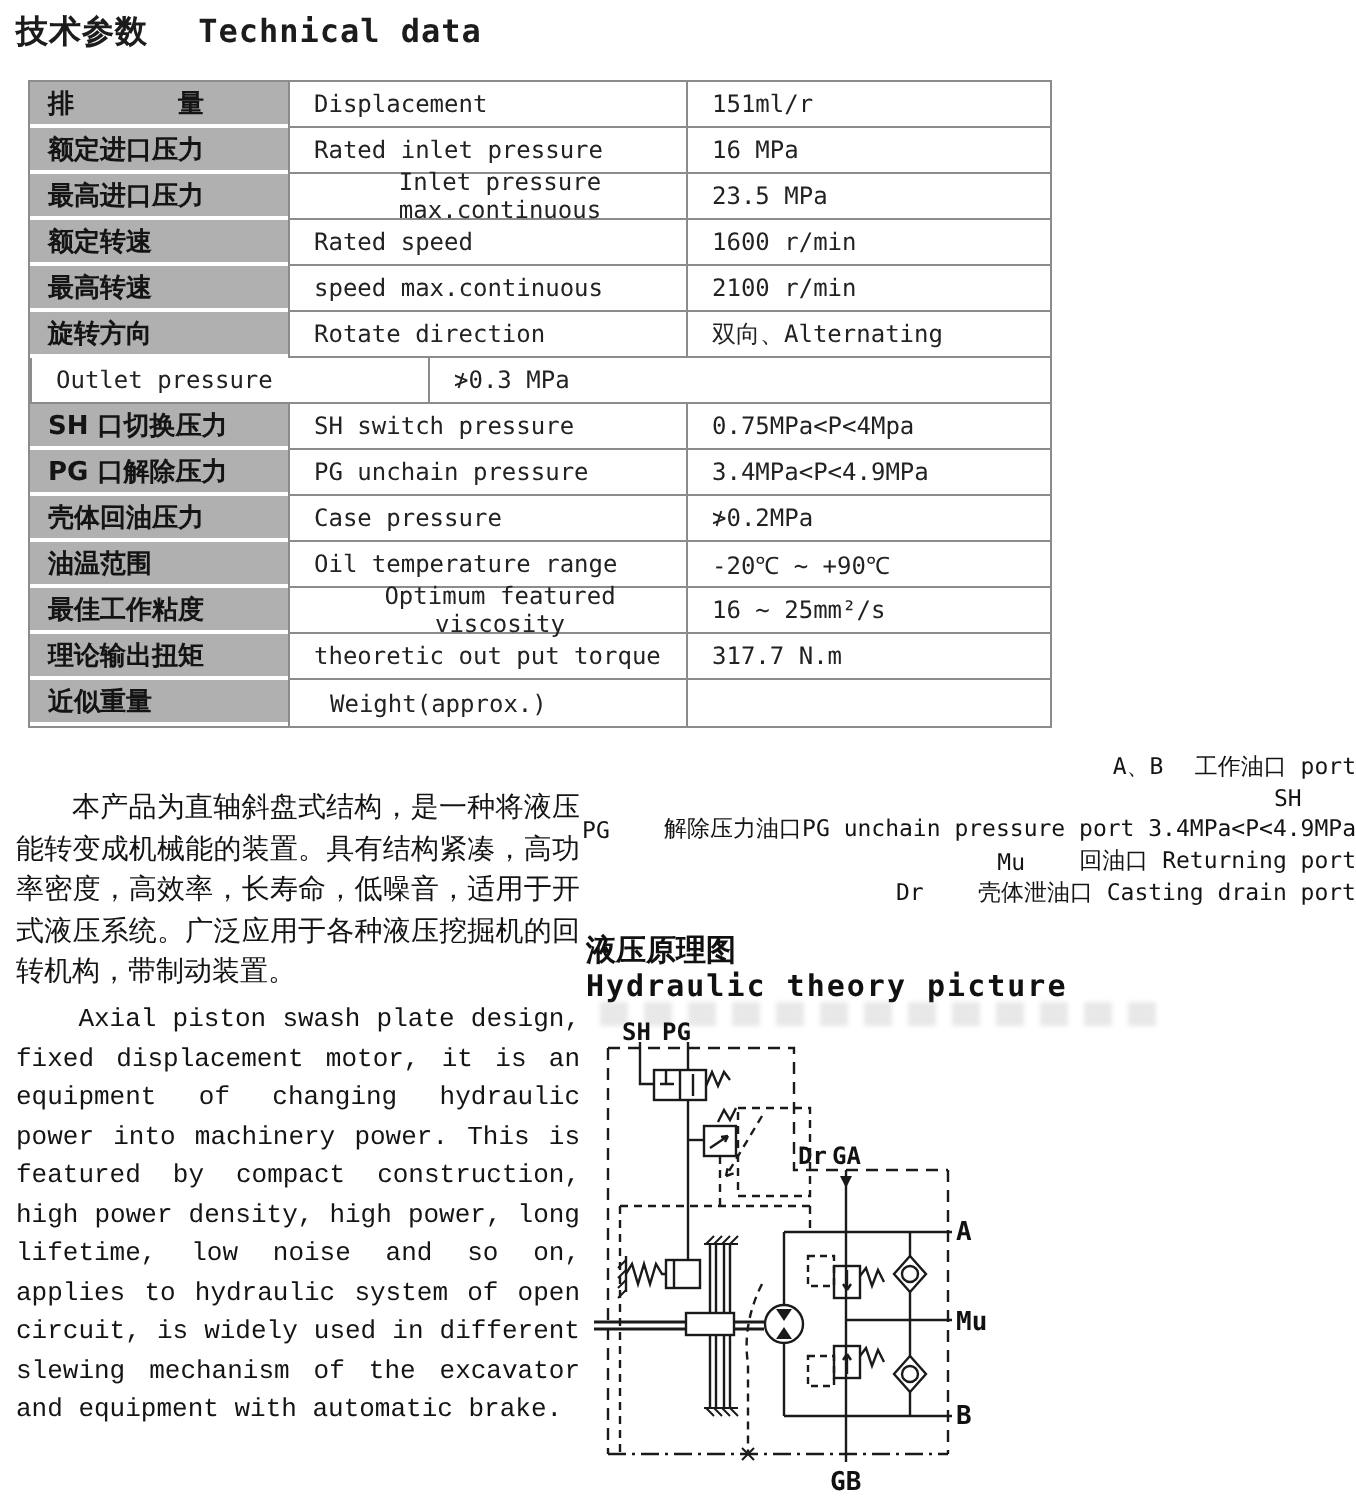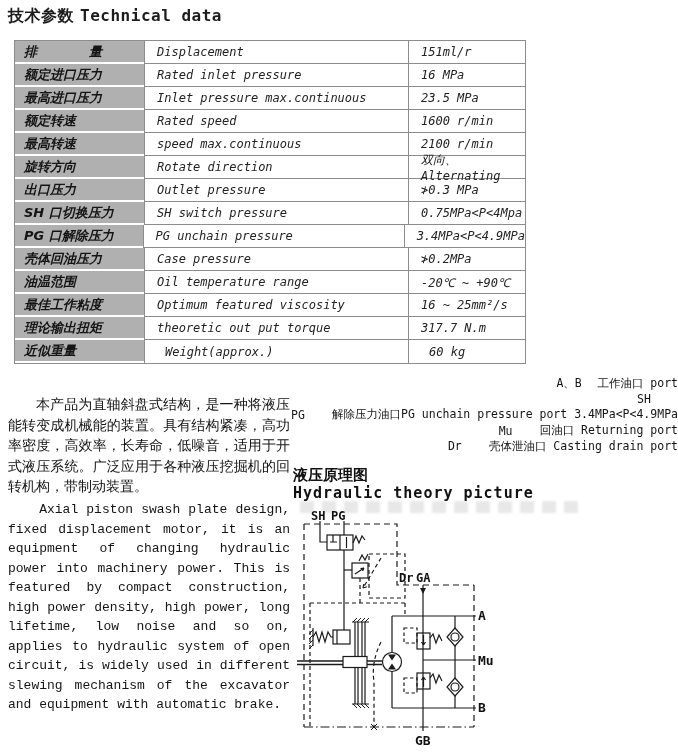--- a/index.html
+++ b/index.html
@@ -3,27 +3,27 @@
 <meta charset="utf-8">
 <style>
   html,body{margin:0;padding:0;}
   body{
     width:678px;height:754px;overflow:hidden;background:#ffffff;position:relative;
     font-family:"DejaVu Sans","Liberation Sans",sans-serif;color:#1c1c1c;
   }
   .abs{position:absolute;}
   
   .page-title{left:8px;top:6px;font-size:16px;font-weight:bold;letter-spacing:.5px;}
-  .page-title .en{font-family:"DejaVu Sans Mono",monospace;font-weight:bold;}
+  .page-title .en{font-family:"DejaVu Sans Mono",monospace;font-weight:bold;margin-left:19px;}
   
   .spec-table{left:14px;top:40px;width:510px;border:1px solid #8c8c8c;background:#fff;}
-  .trow{display:flex;height:23px;font-style:italic;}
+  .trow{display:flex;height:23px;}
   .c1{width:129px;background:#b0b0b0;border-bottom:2px solid #ffffff;box-sizing:border-box;
       display:flex;align-items:center;padding-left:9px;font-size:13px;font-weight:bold;color:#141414;}
-  .c2{width:265px;border-left:1px solid #8c8c8c;border-right:1px solid #8c8c8c;border-bottom:1px solid #8c8c8c;
+  .c2{width:200px;border-left:1px solid #8c8c8c;border-right:1px solid #8c8c8c;border-bottom:1px solid #8c8c8c;
       box-sizing:border-box;display:flex;align-items:center;padding-left:12px;
       font-family:"DejaVu Sans Mono",monospace;font-size:12px;color:#222;text-align:center;}
   .c3{flex:1;border-bottom:1px solid #8c8c8c;box-sizing:border-box;display:flex;align-items:center;
       padding-left:12px;font-family:"DejaVu Sans Mono",monospace;font-size:12px;color:#222;}
   .trow:last-child .c2,.trow:last-child .c3{border-bottom:none;padding-left:20px;}
   
   .desc-zh{left:8px;top:394px;width:282px;font-size:14px;line-height:20.5px;text-align:justify;
            text-indent:2em;color:#141414;}
   .desc-en{left:8px;top:500px;width:282px;font-family:Liberation Mono, monospace;font-size:13px;
            line-height:19.5px;text-align:justify;text-indent:4ch;color:#141414;}
@@ -76,21 +76,20 @@
       <div class="c1">最高转速</div>
       <div class="c2">speed max.continuous</div>
       <div class="c3">2100 r/min</div>
     </div>
   <div class="trow">
       <div class="c1">旋转方向</div>
       <div class="c2">Rotate direction</div>
       <div class="c3">双向、Alternating</div>
     </div>
   <div class="trow">
-      <div class="c1">出口压力</div>
       <div class="c2">Outlet pressure</div>
       <div class="c3">≯0.3 MPa</div>
     </div>
   <div class="trow">
       <div class="c1">SH 口切换压力</div>
       <div class="c2">SH switch pressure</div>
       <div class="c3">0.75MPa&lt;P&lt;4Mpa</div>
     </div>
   <div class="trow">
       <div class="c1">PG 口解除压力</div>
@@ -113,21 +112,20 @@
       <div class="c3">16 ~ 25mm²/s</div>
     </div>
   <div class="trow">
       <div class="c1">理论输出扭矩</div>
       <div class="c2">theoretic out put torque</div>
       <div class="c3">317.7 N.m</div>
     </div>
   <div class="trow">
       <div class="c1">近似重量</div>
       <div class="c2">Weight(approx.)</div>
-      <div class="c3">60 kg</div>
     </div>
 </div>
 
 <div class="abs desc-zh">本产品为直轴斜盘式结构，是一种将液压能转变成机械能的装置。具有结构紧凑，高功率密度，高效率，长寿命，低噪音，适用于开式液压系统。广泛应用于各种液压挖掘机的回转机构，带制动装置。</div>
 <div class="abs desc-en">Axial piston swash plate design, fixed displacement motor, it is an equipment of changing hydraulic power into machinery power. This is featured by compact construction, high power density, high power, long lifetime, low noise and so on, applies to hydraulic system of open circuit, is widely used in different slewing mechanism of the excavator and equipment with automatic brake.</div>
 
 <div class="abs legend">
   <div class="lrow">
       <span class="lkey">A、B</span>
       <span>工作油口 port</span>

